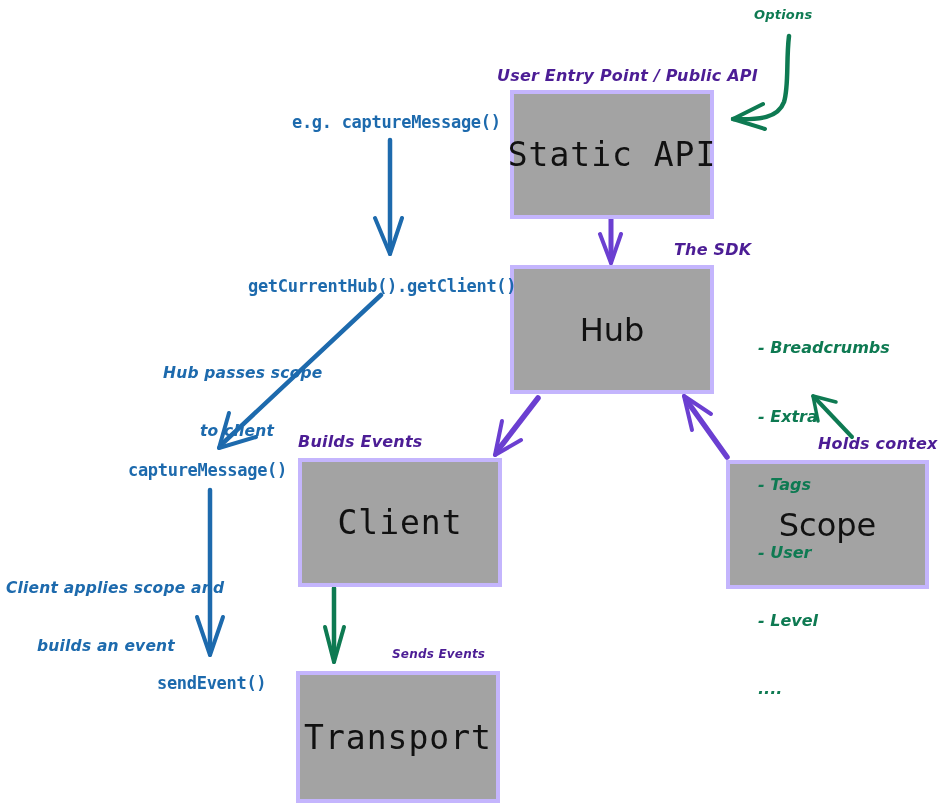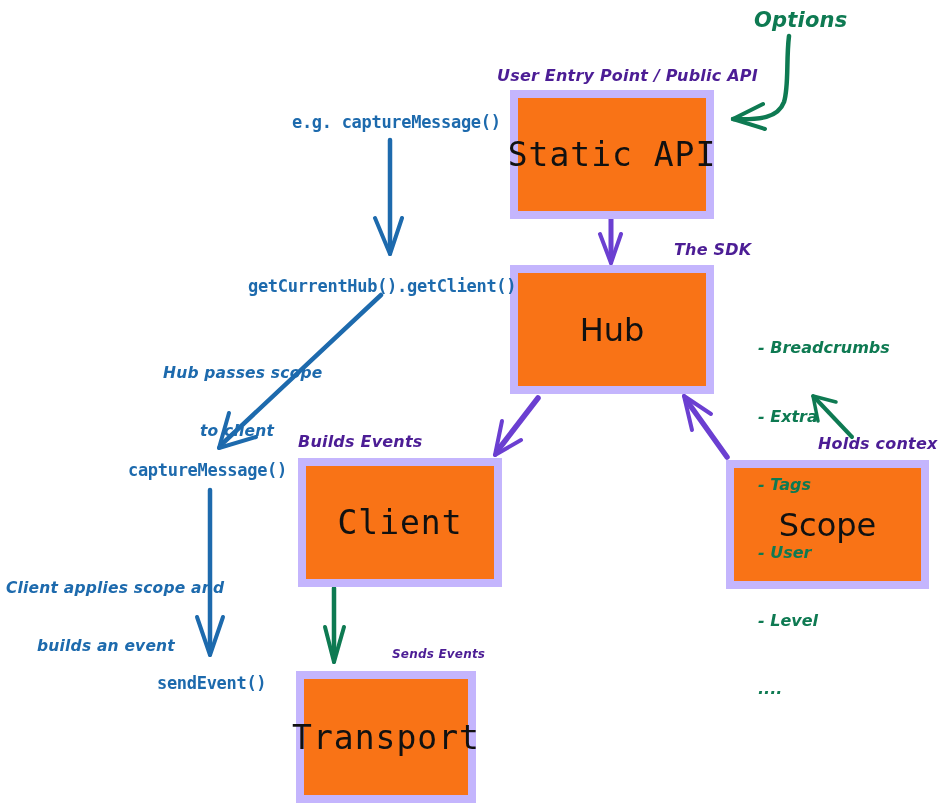--- a/index.html
+++ b/index.html
@@ -19,22 +19,22 @@
     position: absolute;
     left: 0;
     top: 0;
     width: 938px;
     height: 809px;
     pointer-events: none;
   }
   .node-box {
     position: absolute;
     box-sizing: border-box;
-    border: 8px solid #c4b5fd;
-    background: #f97316;
+    border: 4px solid #c4b5fd;
+    background: #a3a3a3;
     display: flex;
     align-items: center;
     justify-content: center;
   }
   .node-label {
     font-family: "DejaVu Sans Mono", monospace;
     font-size: 33px;
     color: #111111;
     letter-spacing: 1px;
     white-space: nowrap;
@@ -148,25 +148,25 @@
   </div>
 
   <div class="node-box" style="left:298px; top:458px; width:204px; height:129px;">
     <span class="node-label">Client</span>
   </div>
 
   <div class="node-box" style="left:726px; top:460px; width:203px; height:129px;">
     <span class="node-label sans">Scope</span>
   </div>
 
-  <div class="node-box" style="left:296px; top:671px; width:180px; height:132px;">
+  <div class="node-box" style="left:296px; top:671px; width:204px; height:132px;">
     <span class="node-label">Transport</span>
   </div>
 
-  <div class="anno hand green" style="left:754px; top:7px; font-size:21px;">Options</div>
+  <div class="anno hand green" style="left:754px; top:7px; font-size:13px;">Options</div>
 
   <div class="anno hand purple" style="left:497px; top:66px; font-size:16px;">User Entry Point / Public API</div>
 
   <div class="anno code" style="left:292px; top:112px;">e.g. captureMessage()</div>
 
   <div class="anno hand purple" style="left:635px; top:240px; font-size:16px;margin-left:39px;">The SDK</div>
 
   <div class="anno code" style="left:248px; top:276px;">getCurrentHub().getClient()</div>
 
   <div class="anno hand blue ctr" style="left:163px; top:325px; width:148px;">

